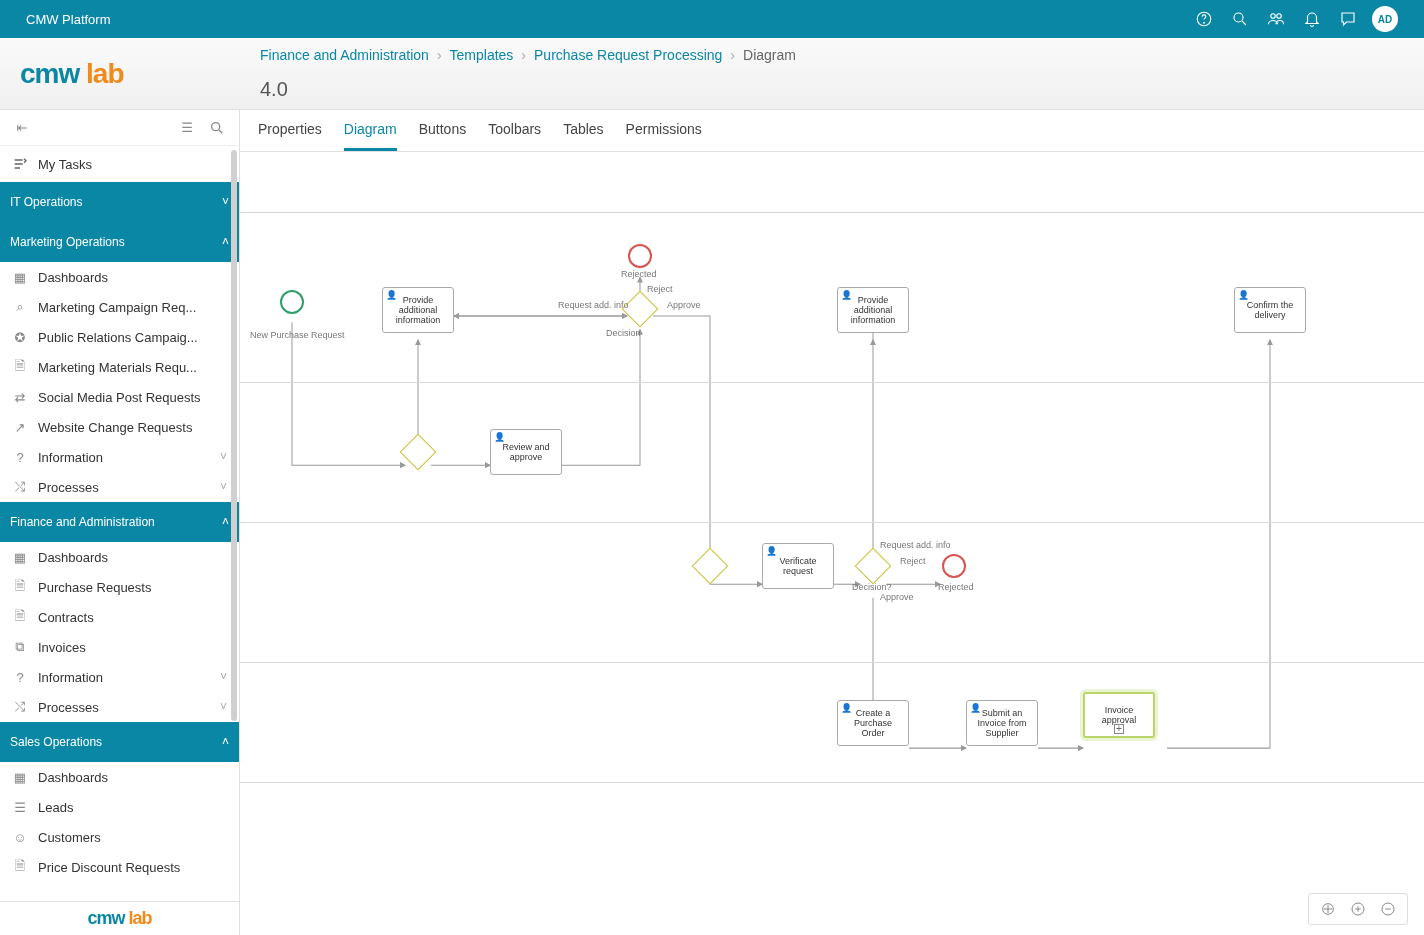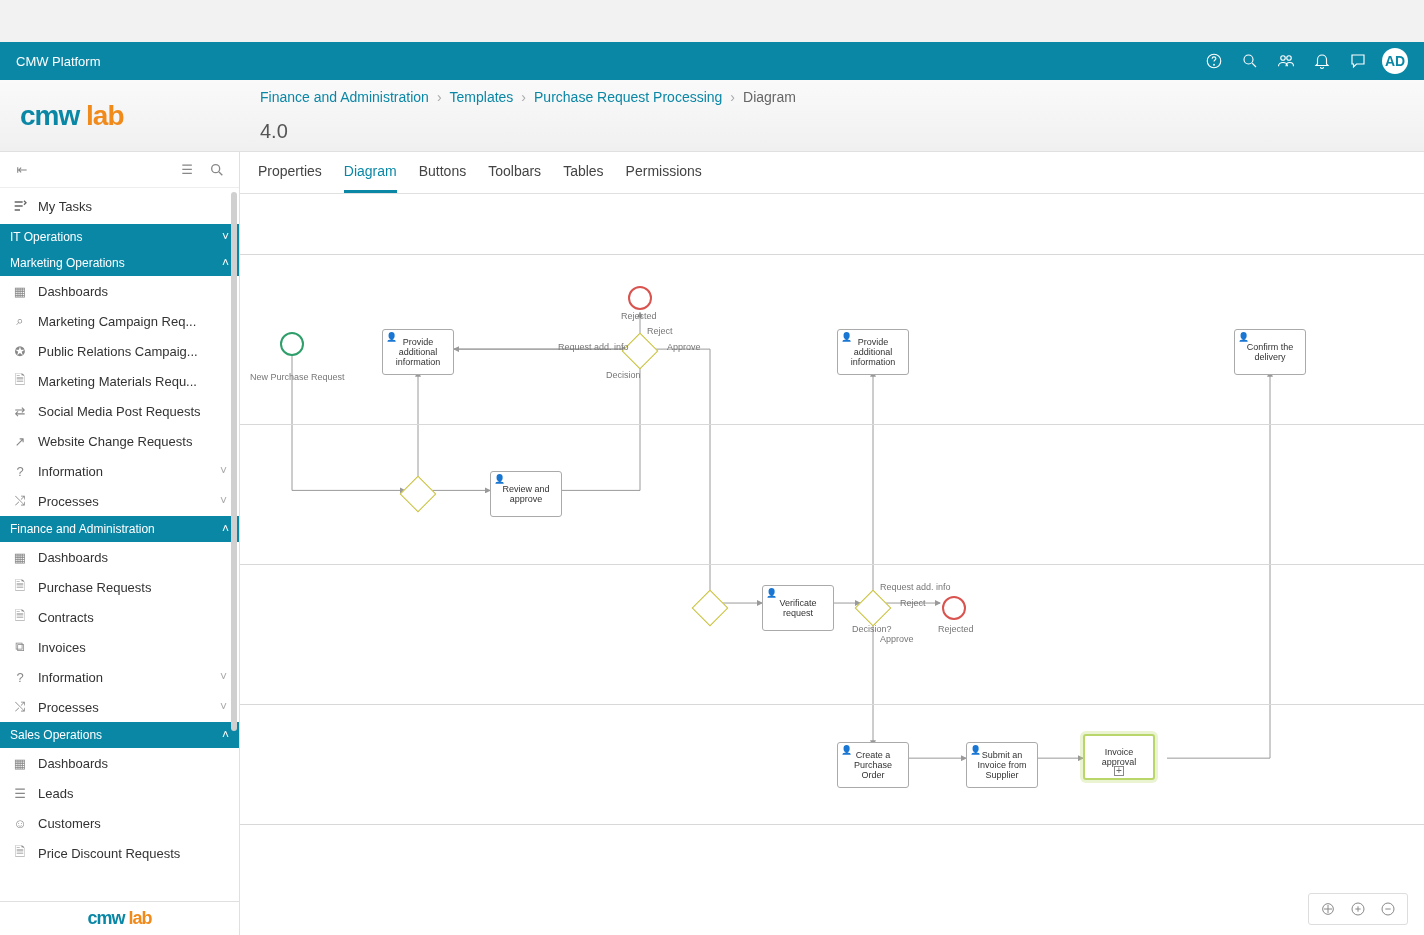--- a/index.html
+++ b/index.html
@@ -1,42 +1,42 @@
 <!DOCTYPE html>
 <html><head>
 <meta charset="utf-8">
 <style>
 * { box-sizing: border-box; margin: 0; padding: 0; }
 body { font-family: -apple-system, "Segoe UI", Arial, sans-serif; font-size: 13px; color: #333; background: #f2f2f2; overflow: hidden; }
 .app { width: 1424px; height: 935px; display: flex; flex-direction: column; }
-.topbar { height: 38px; background: #0b87a6; color: #fff; display: flex; align-items: center; padding: 0 16px; margin-top: 42px; }
+.topbar { height: 38px; background: #0b87a6; color: #fff; display: flex; align-items: center; padding: 0 26px; }
 .topbar-title { font-size: 13px; }
 .topbar-spacer { flex: 1; }
 .topbar-icon { width: 28px; height: 28px; display: flex; align-items: center; justify-content: center; margin-left: 8px; cursor: pointer; }
 .topbar-icon svg { stroke: #fff; fill: none; stroke-width: 1.5; }
-.avatar { width: 26px; height: 26px; border-radius: 50%; background: #fff; color: #0b87a6; display: flex; align-items: center; justify-content: center; font-size: 14px; font-weight: bold; margin-left: 10px; cursor: pointer; }
+.avatar { width: 26px; height: 26px; border-radius: 50%; background: #fff; color: #0b87a6; display: flex; align-items: center; justify-content: center; font-size: 10px; font-weight: bold; margin-left: 10px; cursor: pointer; }
 .midheader { height: 72px; background: linear-gradient(#fafafa,#f0f0f0); border-bottom: 1px solid #e0e0e0; display: flex; align-items: center; padding: 0 20px; }
 .logo-area { width: 230px; display: flex; align-items: center; }
 .logo-text { font-size: 28px; font-weight: 700; letter-spacing: -1px; }
 .logo-cmw { color: #0b87a6; }
 .logo-lab { color: #f08a1b; }
 .breadcrumb-area { flex: 1; padding-left: 10px; }
 .breadcrumbs { color: #0b87a6; font-size: 14px; display: flex; align-items: center; gap: 8px; }
 .breadcrumbs .crumb { cursor: pointer; }
 .breadcrumbs .current { color: #666; cursor: default; }
 .breadcrumbs .sep { color: #aaa; }
 .version { font-size: 20px; color: #555; margin-top: 15px; }
 .body { flex: 1; display: flex; min-height: 0; }
 .sidebar { width: 240px; background: #fff; border-right: 1px solid #e0e0e0; display: flex; flex-direction: column; }
 .sidebar-top { height: 36px; display: flex; align-items: center; justify-content: space-between; padding: 0 10px; border-bottom: 1px solid #eee; }
 .sidebar-top-icon { width: 24px; height: 24px; display: flex; align-items: center; justify-content: center; cursor: pointer; color: #888; }
 .sidebar-scroll { flex: 1; overflow: hidden; position: relative; }
 .nav-top { display: flex; align-items: center; padding: 10px 12px; gap: 10px; cursor: pointer; color: #333; }
 .nav-top svg { stroke: #666; fill: none; }
-.section-hdr { background: #0b87a6; color: #fff; padding: 6px 10px; font-size: 12px; display: flex; align-items: center; justify-content: space-between; cursor: pointer; }
+.section-hdr { background: #0b87a6; color: #fff; padding: 13px 10px; font-size: 12px; display: flex; align-items: center; justify-content: space-between; cursor: pointer; }
 .section-hdr .chev { font-size: 12px; }
 .nav-item { display: flex; align-items: center; padding: 7px 12px; gap: 10px; cursor: pointer; color: #333; font-size: 13px; white-space: nowrap; overflow: hidden; text-overflow: ellipsis; }
 .nav-item .ni-icon { width: 16px; height: 16px; flex-shrink: 0; display: flex; align-items: center; justify-content: center; color: #888; }
 .nav-item .ni-label { flex: 1; overflow: hidden; text-overflow: ellipsis; }
 .nav-item .ni-chev { color: #aaa; font-size: 12px; }
 .sidebar-footer { height: 34px; border-top: 1px solid #e0e0e0; background: #fff; display: flex; align-items: center; justify-content: center; }
 .sidebar-footer .logo-text { font-size: 18px; }
 .scrollbar-track { position: absolute; right: 2px; top: 4px; width: 6px; height: 97%; }
 .scrollbar-thumb { position: absolute; top: 0; width: 6px; height: 78%; background: #d0d0d0; border-radius: 3px; }
 .main { flex: 1; display: flex; flex-direction: column; background: #404040; min-width: 0; }

